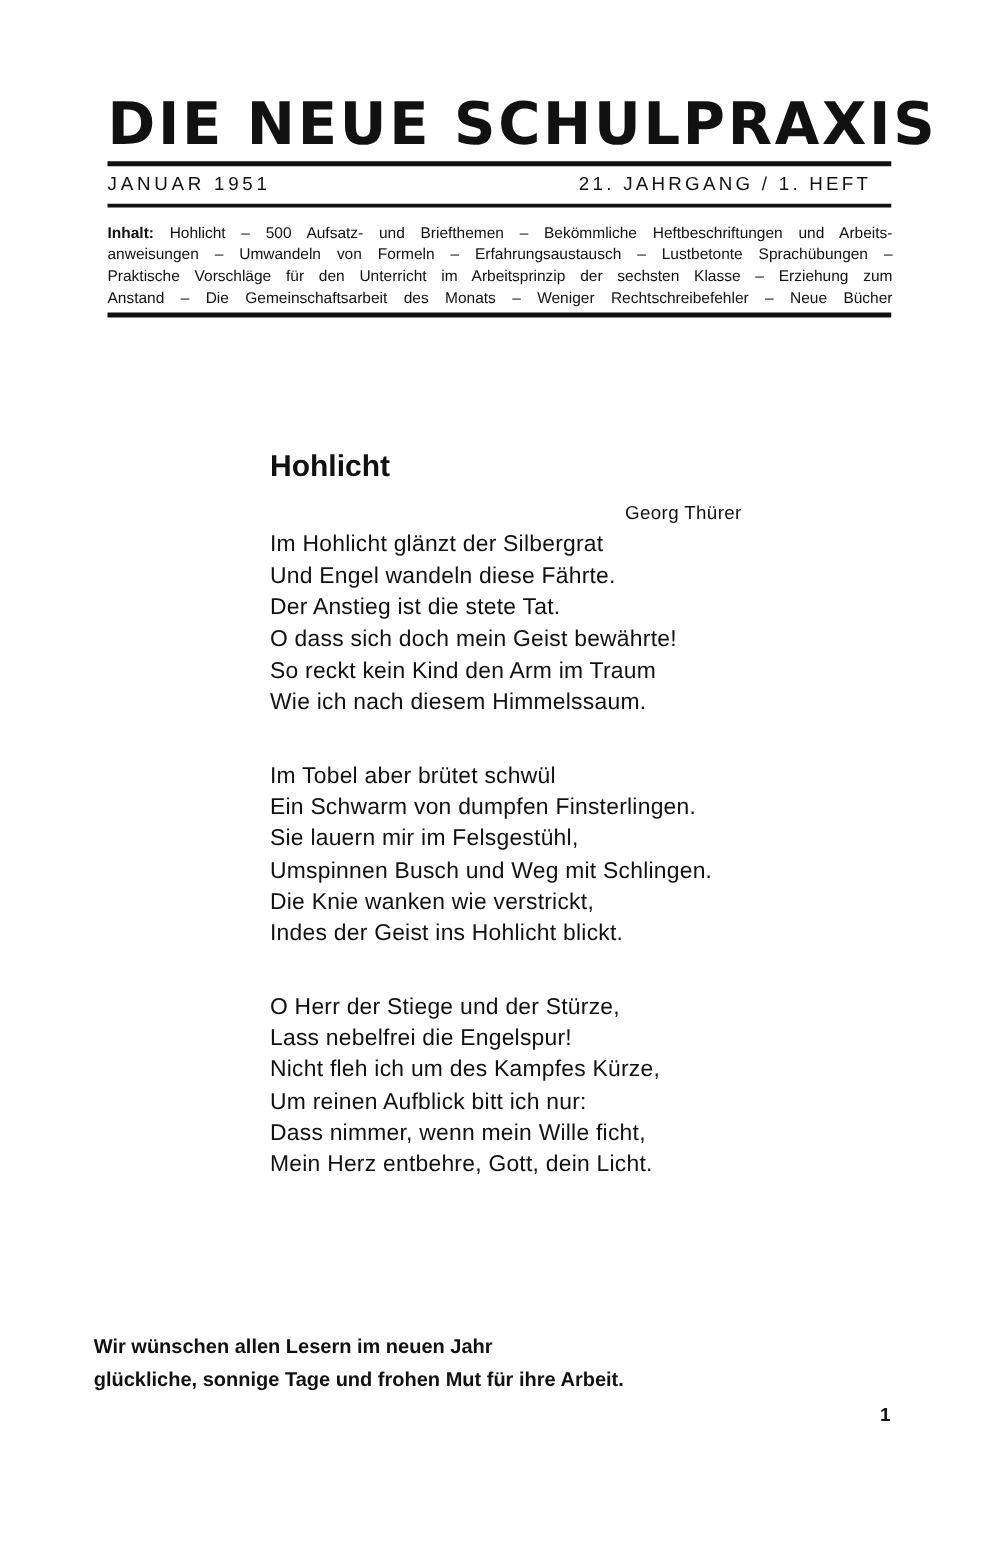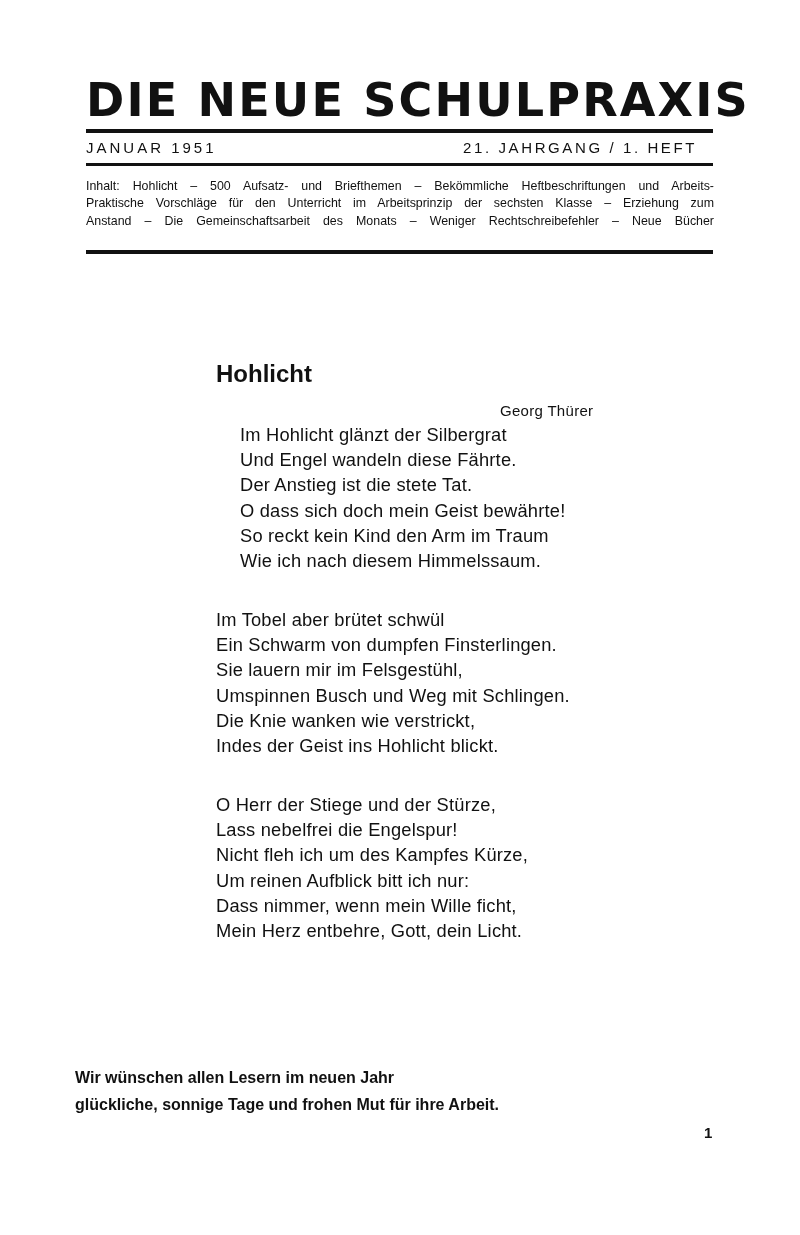--- a/index.html
+++ b/index.html
@@ -7,43 +7,44 @@
     .abs { position: absolute; }
     .masthead { left: 86px; top: 74px; width: 628px; font-family: "DejaVu Sans", sans-serif; font-weight: 900; font-size: 47px; letter-spacing: 2.2px; line-height: 52px; white-space: nowrap; transform: scaleX(0.98); transform-origin: left; }
     .rule { left: 86px; width: 627px; background: #111; }
     .rule1 { top: 129px; height: 4px; }
     .rule2 { top: 163px; height: 3px; }
     .rule3 { top: 250px; height: 4px; }
     .issue-left { left: 86px; top: 138px; font-size: 15px; letter-spacing: 3px; line-height: 20px; }
     .issue-right { right: 103px; top: 138px; font-size: 15px; letter-spacing: 2.6px; line-height: 20px; }
     .toc { left: 86px; top: 178px; width: 628px; font-size: 12.4px; line-height: 17.3px; text-align: justify; text-align-last: justify; }
     .toc p { margin: 0; white-space: nowrap; text-align: justify; text-align-last: justify; }
-    .toc b { font-weight: 400; }
+    .toc b { font-weight: 700; }
     .poem-title { left: 216px; top: 359px; font-size: 24px; font-weight: 700; line-height: 30px; }
     .poem-author { left: 500px; top: 366px; font-size: 15px; line-height: 20px; letter-spacing: 0.3px; margin-top: 35px; }
     .stanza { left: 216px; font-size: 18.3px; line-height: 25.2px; letter-spacing: 0.2px; }
     .stanza div { white-space: nowrap; }
-    .s1 { top: 422px; margin-left: 24px; }
+    .s1 { top: 422px; }
     .s2 { top: 607px; }
     .s3 { top: 792px; }
     .greeting { left: 75px; top: 1064px; font-size: 16px; font-weight: 700; line-height: 27px; }
     .greeting div { white-space: nowrap; }
     .page-num { left: 704px; top: 1124px; font-size: 15px; font-weight: 700; }
   </style>
 </head>
 <body>
 
 <div class="abs masthead">DIE NEUE SCHULPRAXIS</div>
 <div class="abs rule rule1"></div>
 <div class="abs issue-left">JANUAR 1951</div>
 <div class="abs issue-right">21. JAHRGANG / 1. HEFT</div>
 <div class="abs rule rule2"></div>
 
 <div class="abs toc">
   <p><b>Inhalt:</b> <span>Hohlicht – 500 Aufsatz- und Briefthemen – Bekömmliche Heftbeschriftungen und Arbeits-</span></p>
+  <p>anweisungen – Umwandeln von Formeln – Erfahrungsaustausch – Lustbetonte Sprachübungen –</p>
   <p>Praktische Vorschläge für den Unterricht im Arbeitsprinzip der sechsten Klasse – Erziehung zum</p>
   <p style="text-align-last: justify;">Anstand – Die Gemeinschaftsarbeit des Monats – Weniger Rechtschreibefehler – Neue Bücher</p>
 </div>
 <div class="abs rule rule3"></div>
 
 <div class="abs poem-title">Hohlicht</div>
 <div class="abs poem-author">Georg Thürer</div>
 
 <div class="abs stanza s1">
   <div>Im Hohlicht glänzt der Silbergrat</div>

